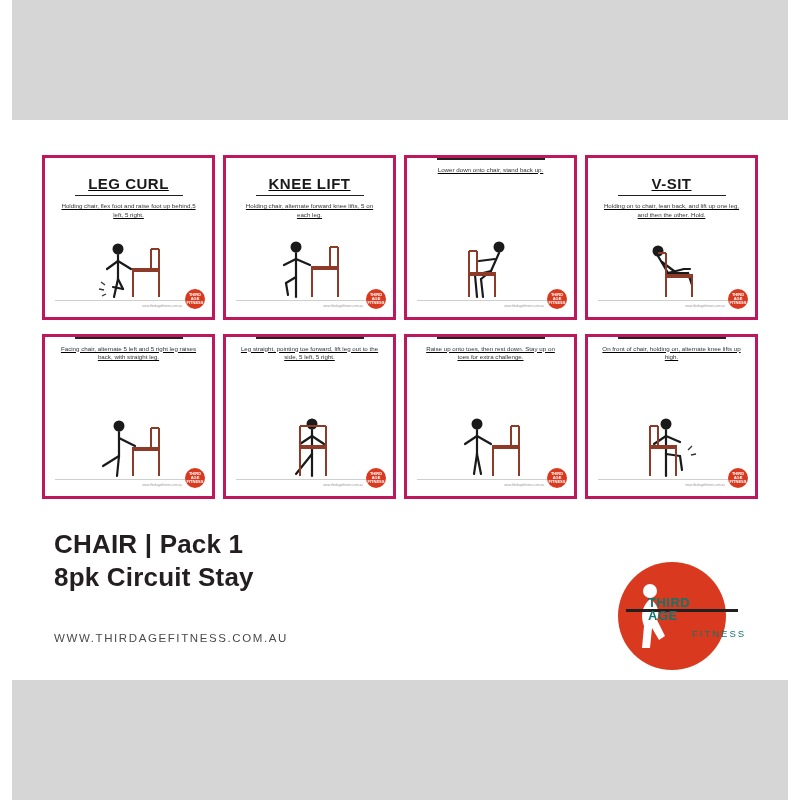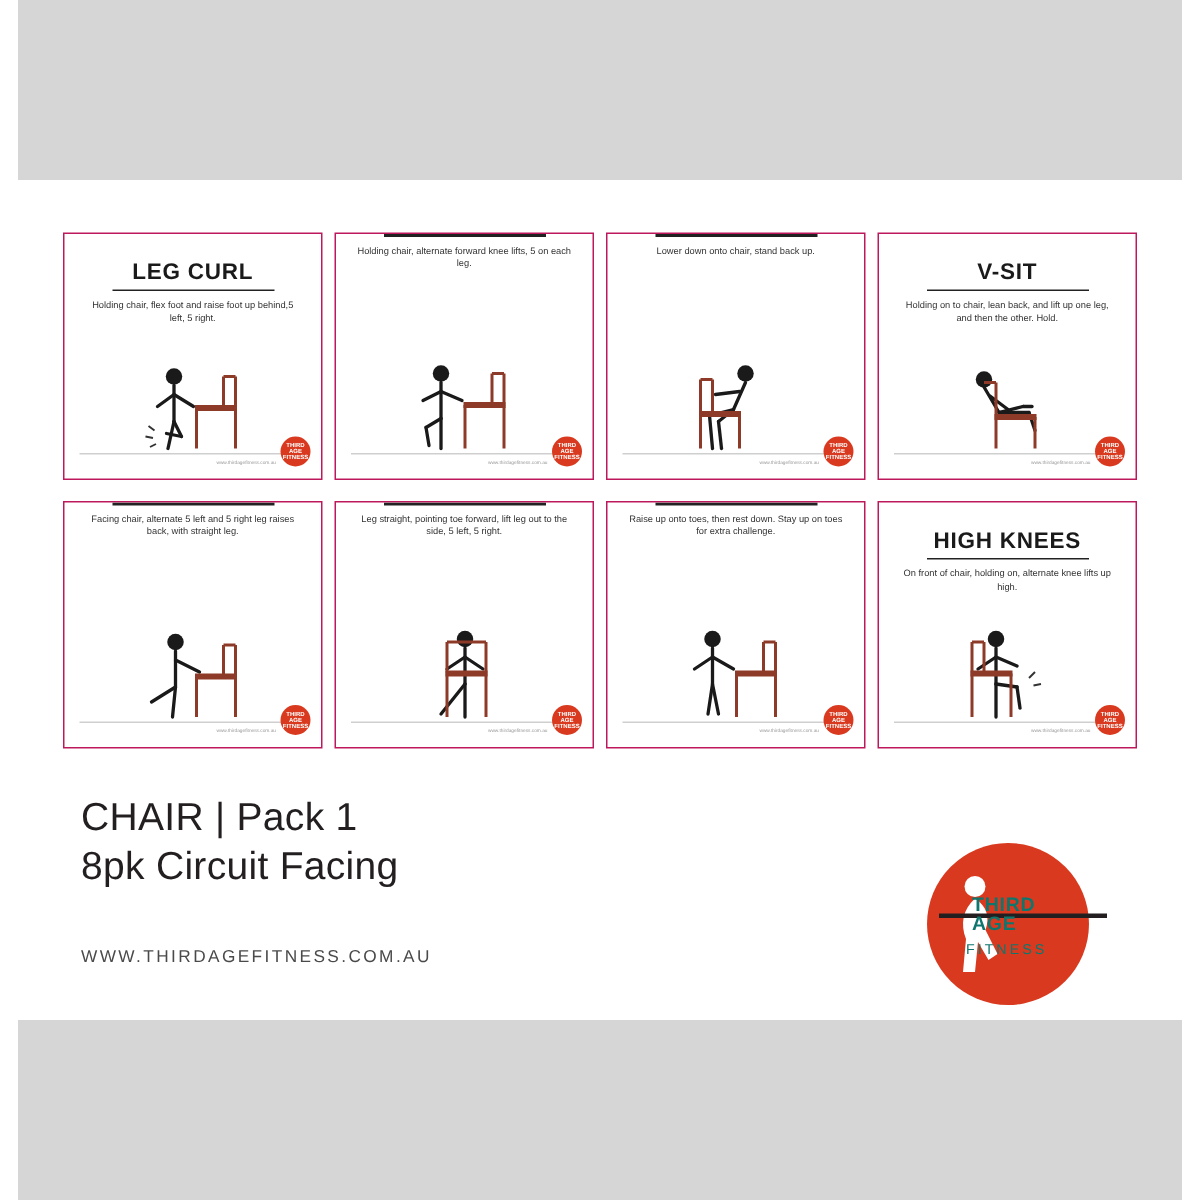--- a/index.html
+++ b/index.html
@@ -44,23 +44,24 @@
     width: 716px;
     display: grid;
     grid-template-columns: repeat(4, 173px);
     grid-template-rows: repeat(2, 165px);
     column-gap: 8px;
     row-gap: 14px;
   }
   .card {
     position: relative;
     background: #ffffff;
-    border: 1px solid #be185d;
+    border: 3px solid #be185d;
     box-sizing: border-box;
     overflow: hidden;
+    text-decoration: underline;
   }
   .card-title {
     text-align: center;
     font-weight: bold;
     font-size: 15px;
     letter-spacing: 0.5px;
     color: #1a1a1a;
     margin: 18px 6px 0 6px;
     padding-bottom: 3px;
     line-height: 1.05;
@@ -132,21 +133,21 @@
     top: 500px;
     width: 776px;
     height: 180px;
     background: #ffffff;
   }
   #footer-title {
     position: absolute;
     left: 42px;
     top: 28px;
     font-size: 26px;
-    font-weight: normal;
+    font-weight: bold;
     color: #231f20;
     line-height: 1.25;
     letter-spacing: 0.2px;
   }
   #footer-url {
     position: absolute;
     left: 42px;
     top: 132px;
     font-size: 11.5px;
     letter-spacing: 1.6px;
@@ -184,20 +185,21 @@
     line-height: 1.0;
     letter-spacing: 0.5px;
   }
   .logo-text .small {
     font-size: 9.5px;
     letter-spacing: 2px;
     font-weight: normal;
     display: block;
     margin-top: 7px;
     margin-left: -4px;
+    padding-left: 48px;
   }
   .logo-person {
     position: absolute;
     left: 14px;
     top: 20px;
   }
 </style>
 </head>
 <body>
 
@@ -238,20 +240,21 @@
         </svg>
       </div>
       <div class="floor"></div>
       <div class="cardnote">www.thirdagefitness.com.au</div>
       <div class="badge">
         <div class="badge-inner">THIRD AGE FITNESS</div>
       </div>
     </div>
 
     <div class="card">
+      <div class="card-title">KNEE LIFT</div>
       <div class="card-title-rule"></div>
       <div class="card-desc">Holding chair, alternate forward knee lifts, 5 on each leg.</div>
       <div class="art">
         <svg width="173" height="82" viewBox="0 0 173 82">
           <g stroke="#1a1a1a" stroke-width="2.2" fill="none" stroke-linecap="round">
             <circle cx="70" cy="12" r="5.5" fill="#1a1a1a" stroke="none"></circle>
             <line x1="70" y1="18" x2="70" y2="42"></line>
             <line x1="70" y1="24" x2="84" y2="30"></line>
             <line x1="70" y1="24" x2="58" y2="30"></line>
             <line x1="70" y1="42" x2="70" y2="62"></line>
@@ -420,21 +423,20 @@
         </svg>
       </div>
       <div class="floor"></div>
       <div class="cardnote">www.thirdagefitness.com.au</div>
       <div class="badge">
         <div class="badge-inner">THIRD AGE FITNESS</div>
       </div>
     </div>
 
     <div class="card">
-      <div class="card-title">HIGH KNEES</div>
       <div class="card-title-rule"></div>
       <div class="card-desc">On front of chair, holding on, alternate knee lifts up high.</div>
       <div class="art">
         <svg width="173" height="82" viewBox="0 0 173 82">
           <g stroke="#1a1a1a" stroke-width="2.2" fill="none" stroke-linecap="round">
             <circle cx="78" cy="10" r="5.5" fill="#1a1a1a" stroke="none"></circle>
             <line x1="78" y1="16" x2="78" y2="40"></line>
             <line x1="78" y1="22" x2="66" y2="30"></line>
             <line x1="78" y1="22" x2="92" y2="28"></line>
             <line x1="78" y1="40" x2="78" y2="62"></line>
@@ -460,21 +462,21 @@
       <div class="badge">
         <div class="badge-inner">THIRD AGE FITNESS</div>
       </div>
     </div>
 
   </div>
 
   <div id="footer">
     <div id="footer-title">
       <div>CHAIR | Pack 1</div>
-      <div>8pk Circuit Facing</div>
+      <div>8pk Circuit Stay</div>
     </div>
     <div id="footer-url">WWW.THIRDAGEFITNESS.COM.AU</div>
 
     <div id="logo">
       <div class="logo-circle"></div>
       <svg class="logo-person" width="36" height="70" viewBox="0 0 36 70">
         <circle cx="18" cy="9" r="7" fill="#ffffff"></circle>
         <path d="M18 17 C10 24, 8 34, 12 44 L10 66 L18 66 L20 46 L27 58 L33 54 L25 38 C28 30, 26 22, 18 17 Z" fill="#ffffff"></path>
       </svg>
       <div class="logo-bar"></div>

